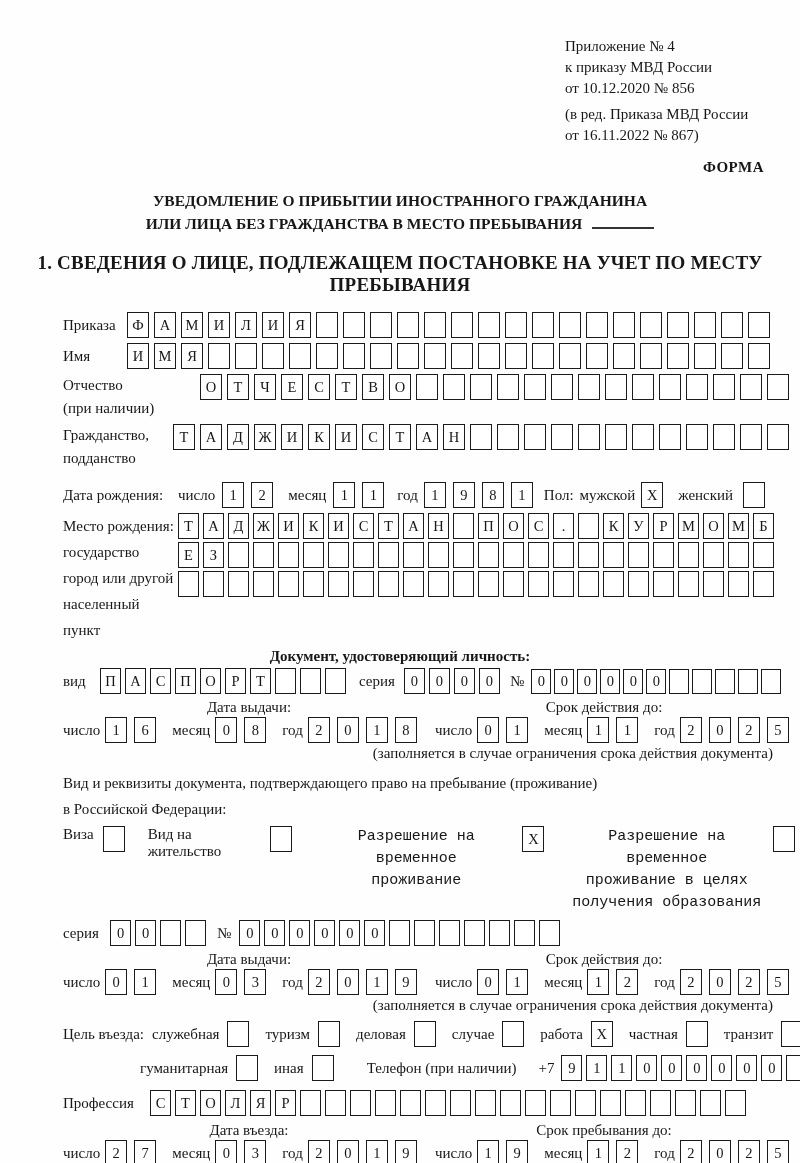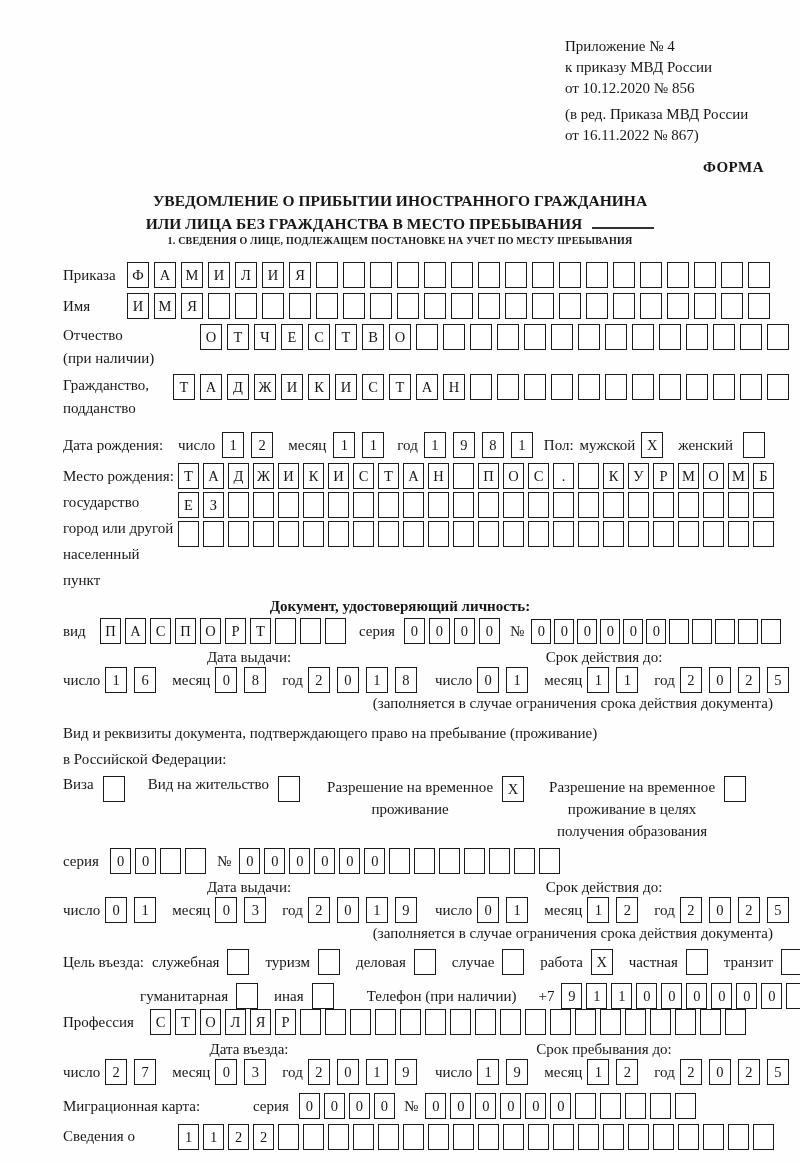--- a/index.html
+++ b/index.html
@@ -15,21 +15,21 @@
     overflow:hidden;
     padding-top:36px;
   }
   
   .annex { margin-left:565px; line-height:21px; }
   .annex .amend { margin-top:5px; }
   .form-label { text-align:right; padding-right:36px; margin-top:13px; font-weight:bold; letter-spacing:.5px; }
   
   .title { text-align:center; font-weight:bold; margin-top:13px; line-height:23px; font-size:15.5px; }
   .title-underline { display:inline-block; width:62px; border-bottom:2px solid #333; margin-left:10px; vertical-align:baseline; }
-  .section-heading { text-align:center; font-weight:bold; font-size:10px; letter-spacing:.2px; }
+  .section-heading { text-align:center; font-weight:bold; margin-top:17px; font-size:19px; letter-spacing:.2px; }
   
   .row { display:flex; align-items:flex-start; margin:0 0 5px 63px; }
   .lbl { flex:none; line-height:26px; }
   .lbl-block { flex:none; line-height:22.5px; }
   .cells { display:flex; flex:none; }
   .cell {
     width:22px; height:26px; flex:none;
     border:1.6px solid #1b1b1b;
     display:inline-flex; align-items:center; justify-content:center;
     font-size:14.5px; margin-right:5px; background:#fff;
@@ -49,21 +49,21 @@
   .date-group { display:flex; align-items:center; width:372px; flex:none; }
   .date-group.right { width:auto; flex:1; }
   .date-group .dlabel { margin-right:5px; }
   .date-group .cells { margin-right:9px; }
   .note-right { margin-left:63px; width:710px; text-align:right; font-size:15px; margin-top:2px; }
   
   .intro { margin-left:63px; margin-top:8px; line-height:26px; }
   .res-row { display:flex; margin:4px 0 2px 63px; align-items:flex-start; }
   .res-opt { display:flex; align-items:flex-start; }
   .res-opt .cells { margin-left:9px; }
-  .res-lines { text-align:center; line-height:22px; }
+  .res-lines { text-align:center; line-height:22px;font-family:Liberation Mono, monospace; }
   
   .purpose-row { display:flex; align-items:center; margin:7px 0 0 63px; }
   .purpose-opts { display:flex; align-items:center; }
   .purpose-opt { display:inline-flex; align-items:center; margin-right:11px; }
   .purpose-opt .opt-label { margin-right:8px; }
   .purpose-opt:last-child { margin-right:0; }
   .phone-wrap { display:flex; align-items:center; }
   .rep-right { display:flex; flex-direction:column; }
 </style>
 </head>
@@ -577,21 +577,21 @@
           <span class="cell">0</span>
           <span class="cell">0</span>
           <span class="cell">0</span>
           <span class="cell">0</span>
           <span class="cell">0</span>
           <span class="cell"></span>
         </span>
     </span>
   </div>
 
-  <div class="row" style="">
+  <div class="row" style="margin-top:9px;">
     <span class="lbl" style="width:87px;">Профессия</span>
     <span class="cells sm">
         <span class="cell">С</span>
         <span class="cell">Т</span>
         <span class="cell">О</span>
         <span class="cell">Л</span>
         <span class="cell">Я</span>
         <span class="cell">Р</span>
         <span class="cell"></span>
         <span class="cell"></span>

